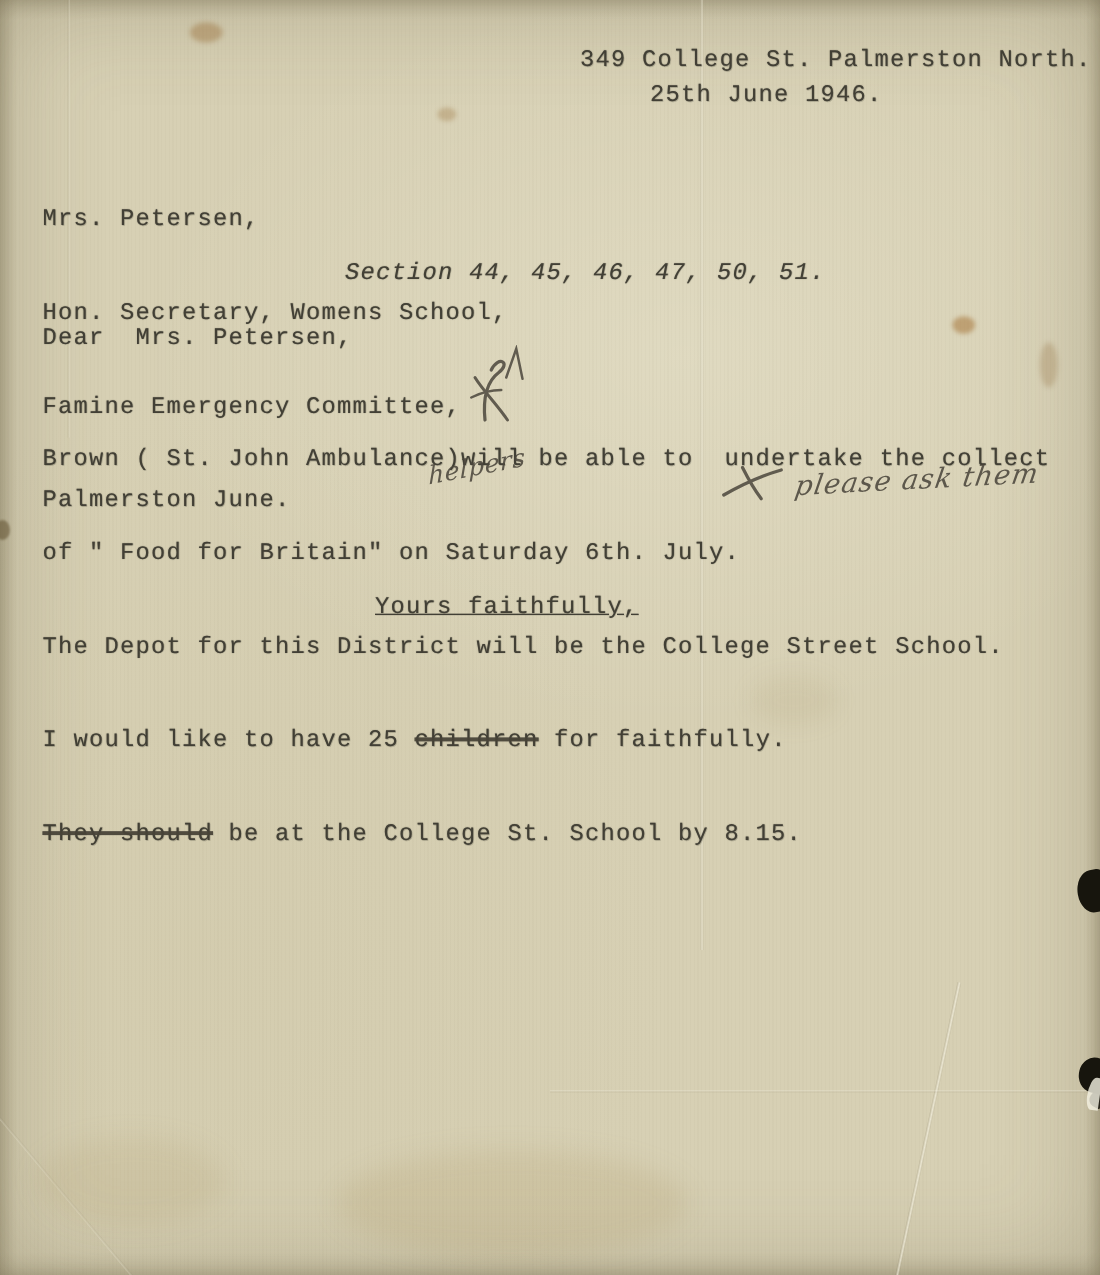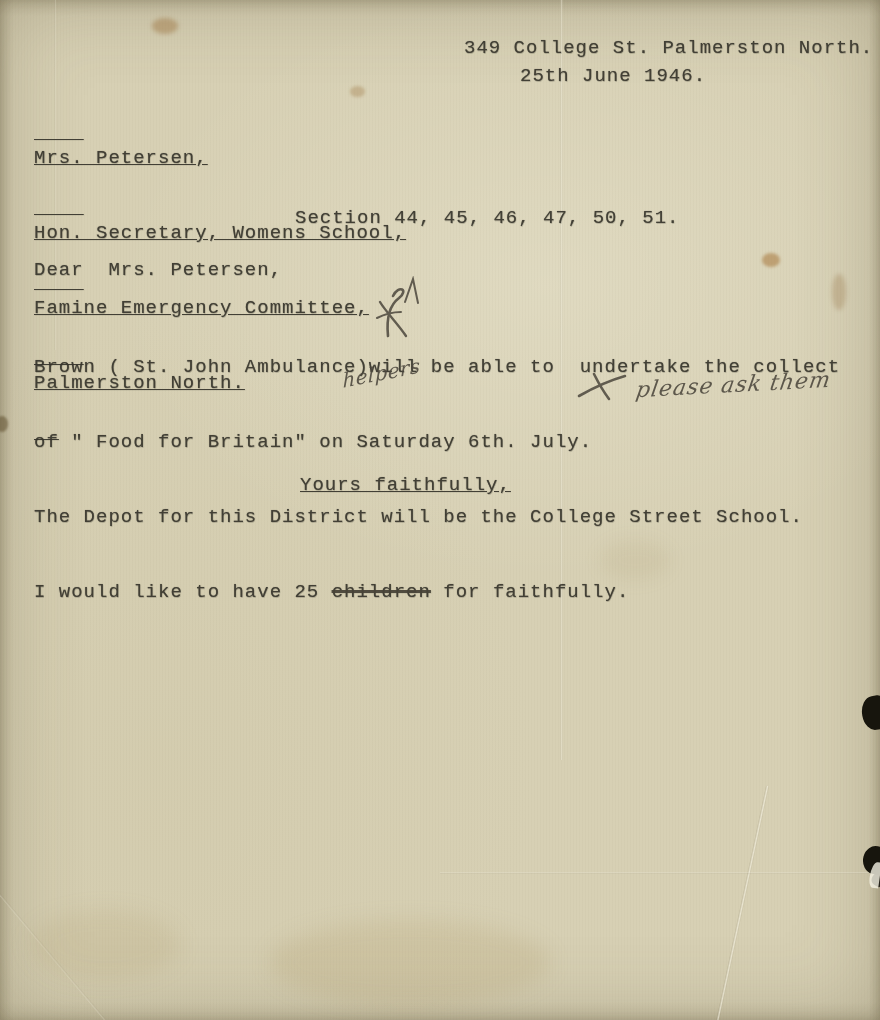--- a/index.html
+++ b/index.html
@@ -113,37 +113,38 @@
   <div class="stain stain-7"></div>
   <div class="stain stain-8"></div>
   <div class="blot blot-1"></div>
   <div class="blot blot-2"></div>
   <div class="blot blot-2b"></div>
   <div class="tear"></div>
 
   <div class="typed" style="left:464px;top:36px;">349 College St. Palmerston North.</div>
   <div class="typed" style="left:520px;top:64px;">25th June 1946.</div>
 
-  <div class="typed" style="left:34px;top:96px;text-decoration:underline;">
+  <div class="typed" style="left:34px;top:113px;">
     <div>Mrs. Petersen,</div>
     <div>Hon. Secretary, Womens School,</div>
     <div>Famine Emergency Committee,</div>
-    <div>Palmerston North.</div>
+    <div>Palmerston June.</div>
   </div>
 
-  <div class="typed" style="left:295px;top:206px;">Section 44, 45, 46, 47, 50, 51.</div>
+  <div class="typed" style="left:276px;top:206px;font-style:italic;">Section 44, 45, 46, 47, 50, 51.</div>
 
   <div class="typed" style="left:34px;top:258px;">Dear  Mrs. Petersen,</div>
 
 
   <div class="typed" style="left:34px;top:305px;">
     <div>Brown ( St. John Ambulance)will be able to  undertake the collect</div>
     <div>of " Food for Britain" on Saturday 6th. July.</div>
     <div>The Depot for this District will be the College Street School.</div>
     <div><span>I would like to have 25 </span><span class="struck">children</span><span> for faithfully.</span></div>
+    <div><span class="struck">They should</span><span> be at the College St. School by 8.15.</span></div>
   </div>
 
   <div class="typed" style="left:300px;top:473px;text-decoration:underline;">Yours faithfully,</div>
 
   <div class="hand hand-helpers">helpers</div>
   <div class="hand hand-note">please ask them</div>
 
   <span class="scribble scr-caret">
     <svg width="20" height="28" viewBox="0 0 20 28" fill="none">
       <path d="M3,26 L11,3 L16,27" stroke="currentColor" stroke-width="2" stroke-linecap="round" fill="none"></path>

